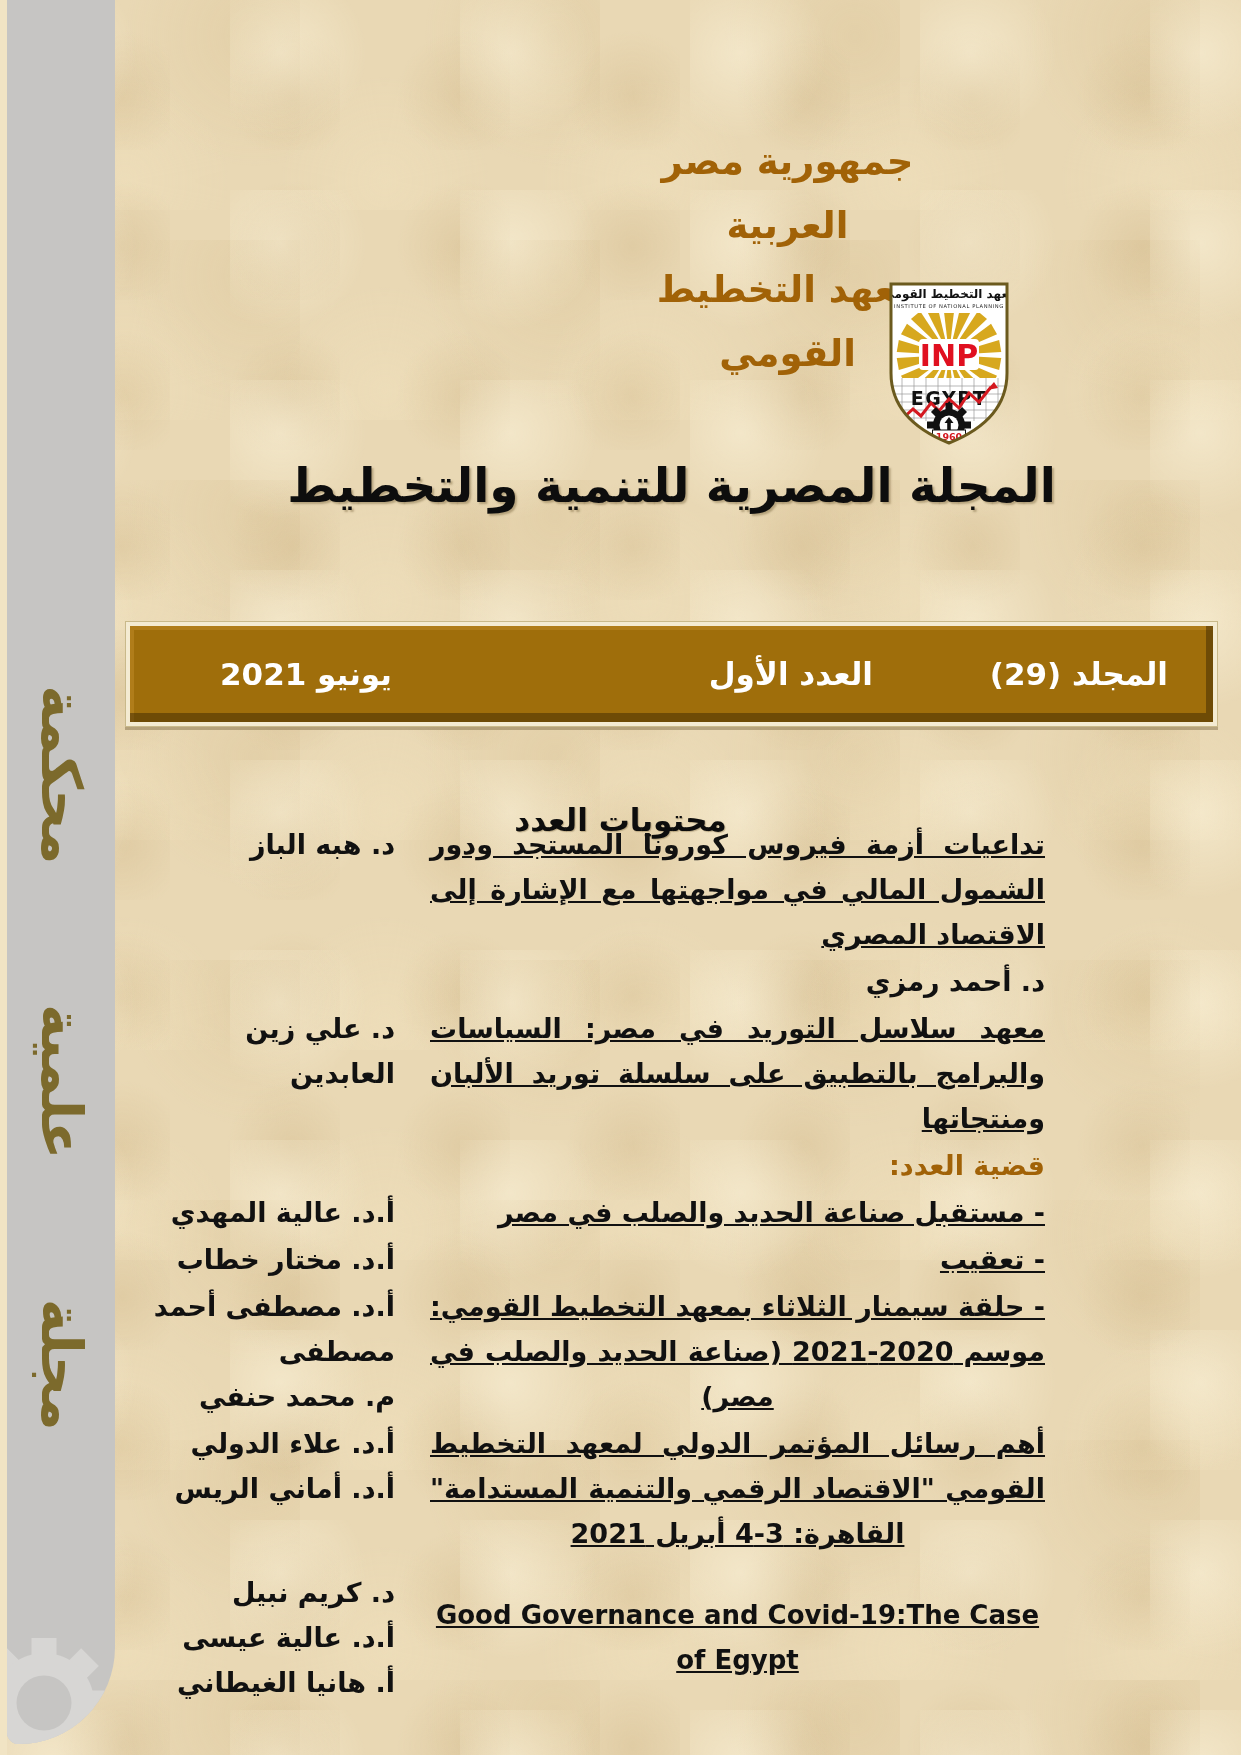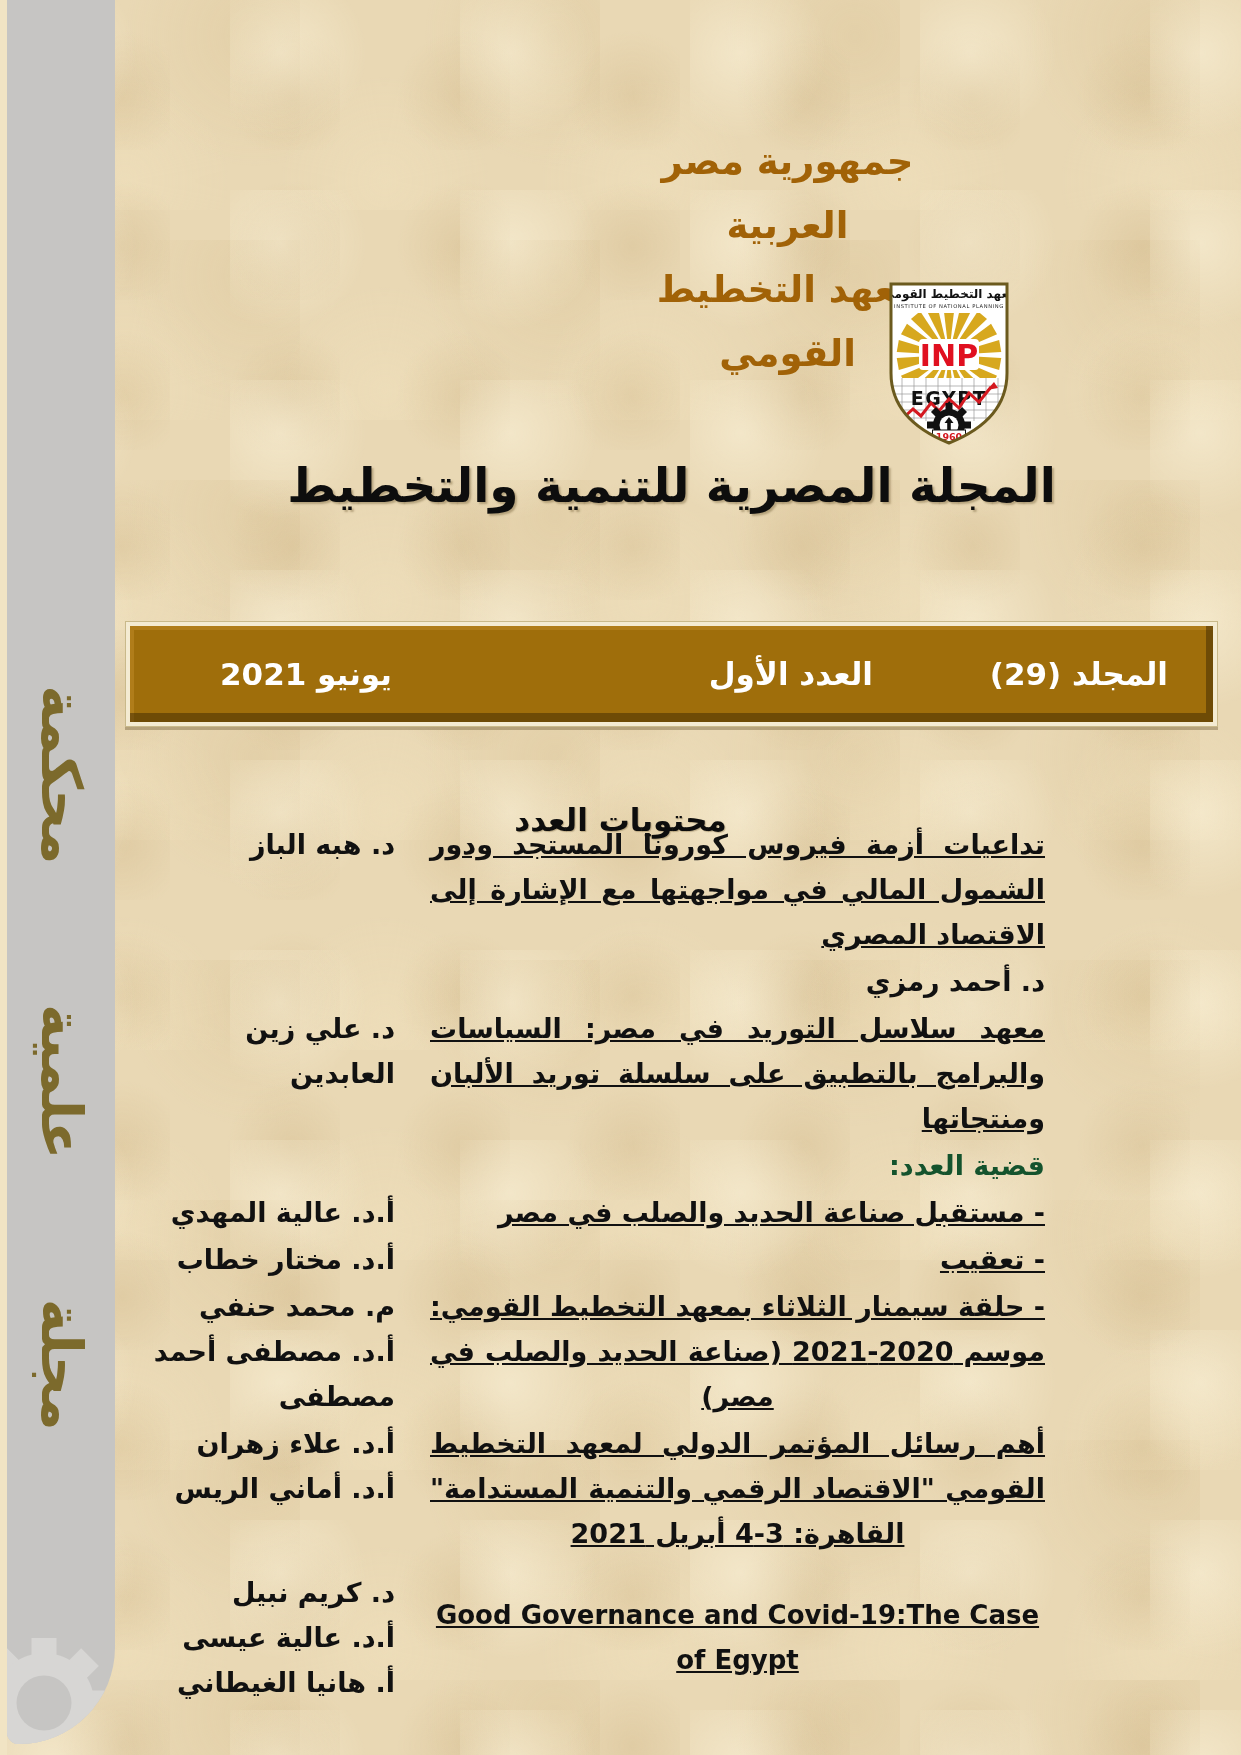--- a/index.html
+++ b/index.html
@@ -53,21 +53,21 @@
     text-shadow:1px 1px 1px rgba(120,100,60,.4);
   }
   .contents{position:absolute;left:140px;top:822px;width:905px;direction:rtl;}
   .row{display:flex;gap:35px;margin-bottom:2px;}
   .row .t{flex:0 0 615px;text-align:justify;font-size:27px;font-weight:bold;
     color:#111;line-height:45px;text-decoration:underline;}
   .row .t.center-last{text-align:justify;text-align-last:center;}
   .row .t.en{direction:ltr;text-align:center;font-size:26px;font-family:"DejaVu Sans",sans-serif;}
   .row .a{flex:1;font-size:27px;font-weight:bold;color:#111;line-height:45px;text-align:right;}
   .row.v-center{align-items:center;margin-top:14px;}
-  .section-line{font-size:27px;font-weight:bold;color:#14532d;line-height:45px;margin-bottom:2px;}
+  .section-line{font-size:27px;font-weight:bold;color:#a16207;line-height:45px;margin-bottom:2px;}
 </style>
 </head>
 <body>
 
 <div class="edge-strip"></div>
 
 <div class="side-strip">
   <svg class="side-gear" width="150" height="150" viewBox="-30 -30 60 60">
     <g fill="#d7d6d4">
       <rect x="-26" y="-5" width="52" height="10"></rect>
@@ -214,29 +214,29 @@
   <div class="row">
     <div class="t">- تعقيب</div>
     <div class="a">
       <div>أ.د. مختار خطاب</div>
     </div>
   </div>
 
   <div class="row">
     <div class="t center-last">- حلقة سيمنار الثلاثاء بمعهد التخطيط القومي: موسم 2020-2021 (صناعة الحديد والصلب في مصر)</div>
     <div class="a">
+      <div>أ.د. مصطفى أحمد مصطفى</div>
       <div>م. محمد حنفي</div>
-      <div>أ.د. مصطفى أحمد مصطفى</div>
     </div>
   </div>
 
   <div class="row">
     <div class="t center-last">أهم رسائل المؤتمر الدولي لمعهد التخطيط القومي "الاقتصاد الرقمي والتنمية المستدامة" القاهرة: 3-4 أبريل 2021</div>
     <div class="a">
-      <div>أ.د. علاء زهران</div>
+      <div>أ.د. علاء الدولي</div>
       <div>أ.د. أماني الريس</div>
     </div>
   </div>
 
   <div class="row v-center">
     <div class="t en">Good Governance and Covid-19:The Case of Egypt</div>
     <div class="a">
       <div>د. كريم نبيل</div>
       <div>أ.د. عالية عيسى</div>
       <div>أ. هانيا الغيطاني</div>

